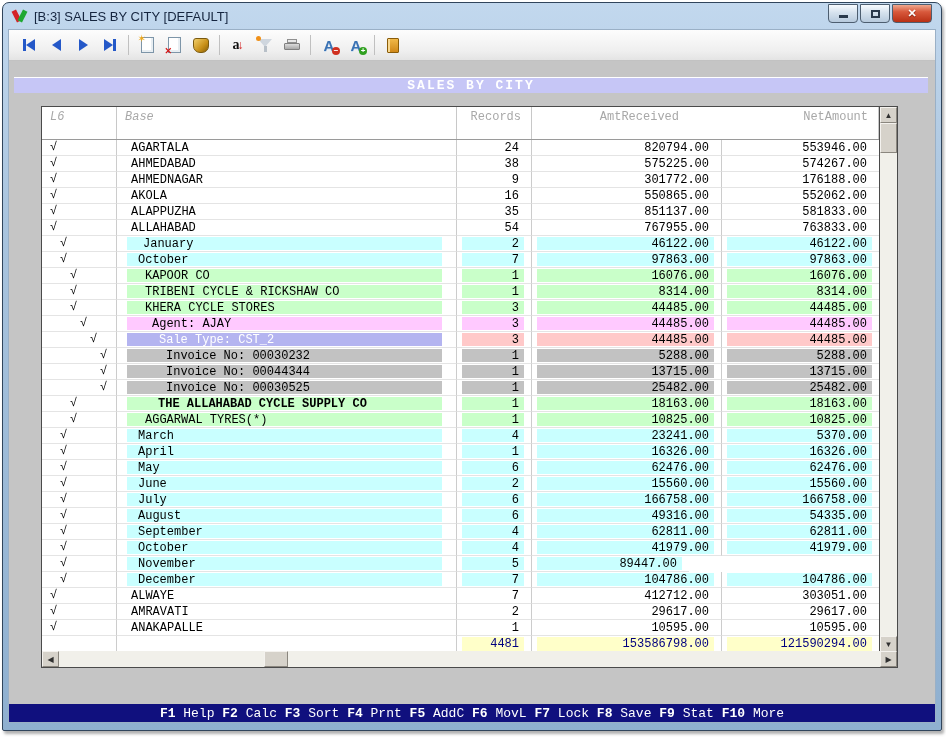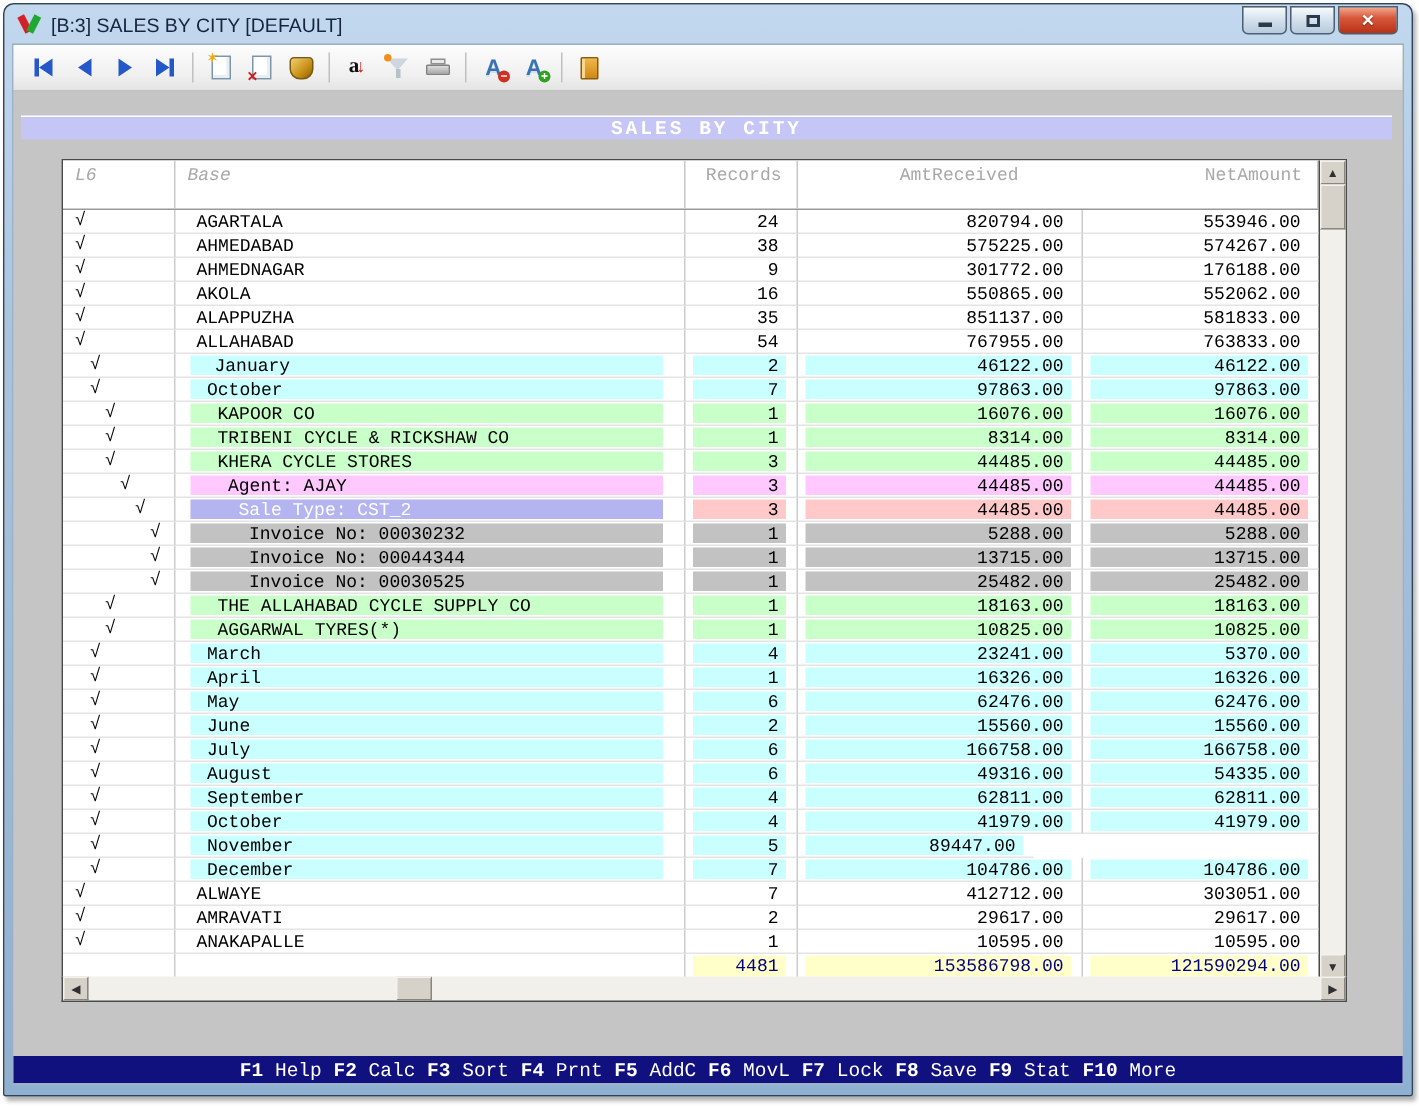--- a/index.html
+++ b/index.html
@@ -468,21 +468,21 @@
                   <div class="cell col3">
                     <span class="bar numbar">25482.00</span>
                   </div>
                   <div class="cell col4">
                     <span class="bar numbar">25482.00</span>
                   </div>
                 </div>
                 <div class="trow green">
                   <div class="cell col0"><span class="ck" style="padding-left: 28px;">√</span></div>
                   <div class="cell col1">
-                    <span class="bar basebar" style="padding-left: 18px;">THE ALLAHABAD CYCLE SUPPLY CO</span>
+                    <span class="bar basebar" style="padding-left: 31px; font-weight: bold;">THE ALLAHABAD CYCLE SUPPLY CO</span>
                   </div>
                   <div class="cell col2">
                     <span class="bar numbar">1</span>
                   </div>
                   <div class="cell col3">
                     <span class="bar numbar">18163.00</span>
                   </div>
                   <div class="cell col4">
                     <span class="bar numbar">18163.00</span>
                   </div>

